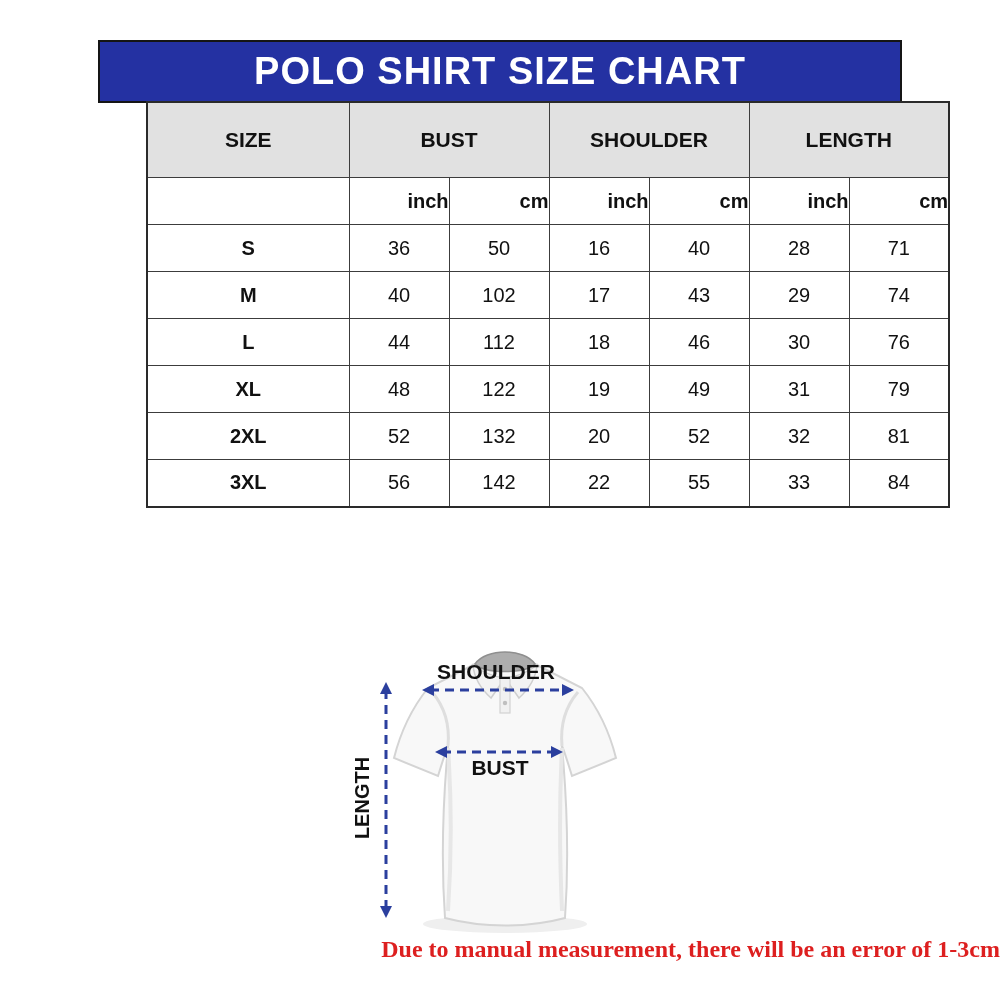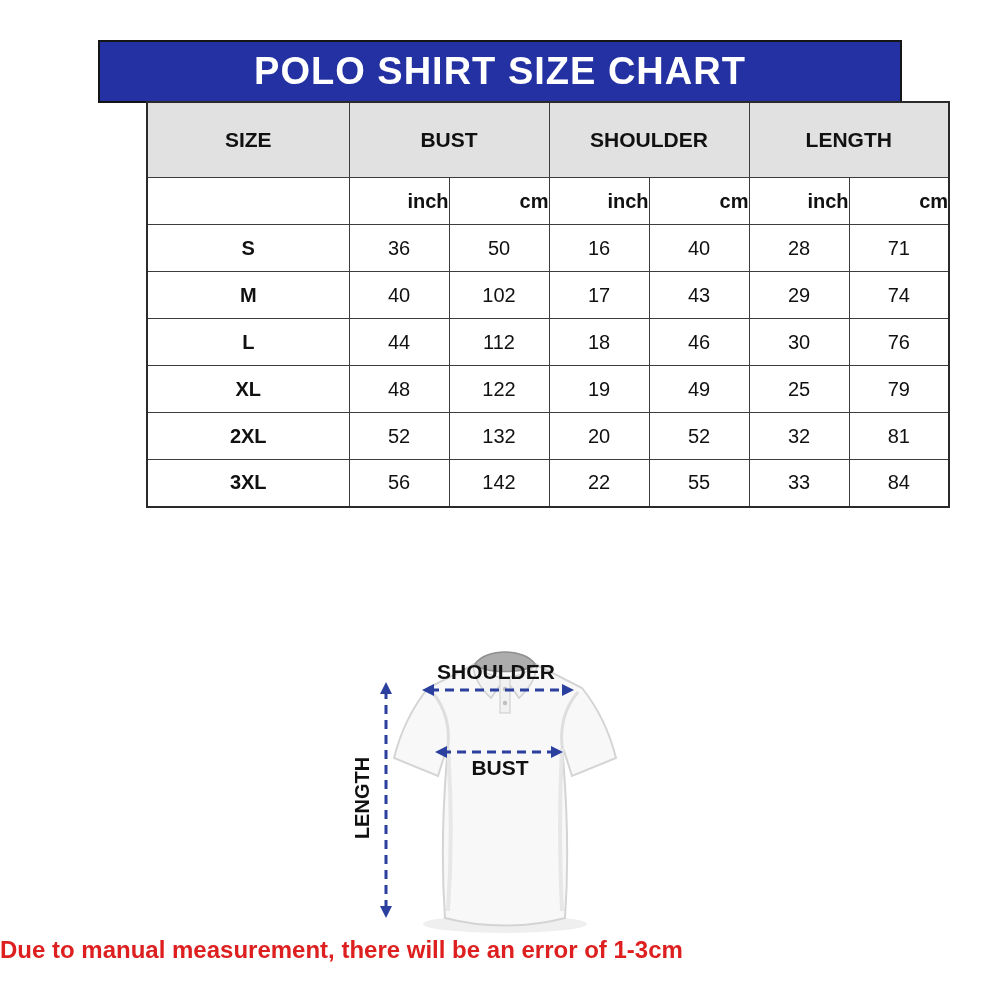--- a/index.html
+++ b/index.html
@@ -81,24 +81,25 @@
     top: 636px;
     width: 324px;
     height: 306px;
   }
   .figure svg { display: block; width: 100%; height: 100%; }
   .note {
     position: absolute;
     left: 0;
     top: 936px;
     width: 100%;
-    text-align: left;
+    text-align: right;
     color: var(--note-red, #DD1F1F);
     font-weight: bold;
     font-size: 24px;
+    font-family: Liberation Serif, serif;
   }
   .svg-label {
     font-family: "Liberation Sans", sans-serif;
     font-weight: bold;
     fill: #111111;
   }
 </style>
 </head>
 <body>
 
@@ -163,21 +164,21 @@
           <td>46</td>
           <td>30</td>
           <td>76</td>
         </tr>
         <tr>
           <th>XL</th>
           <td>48</td>
           <td>122</td>
           <td>19</td>
           <td>49</td>
-          <td>25</td>
+          <td>31</td>
           <td>79</td>
         </tr>
         <tr>
           <th>2XL</th>
           <td>52</td>
           <td>132</td>
           <td>20</td>
           <td>52</td>
           <td>32</td>
           <td>81</td>

